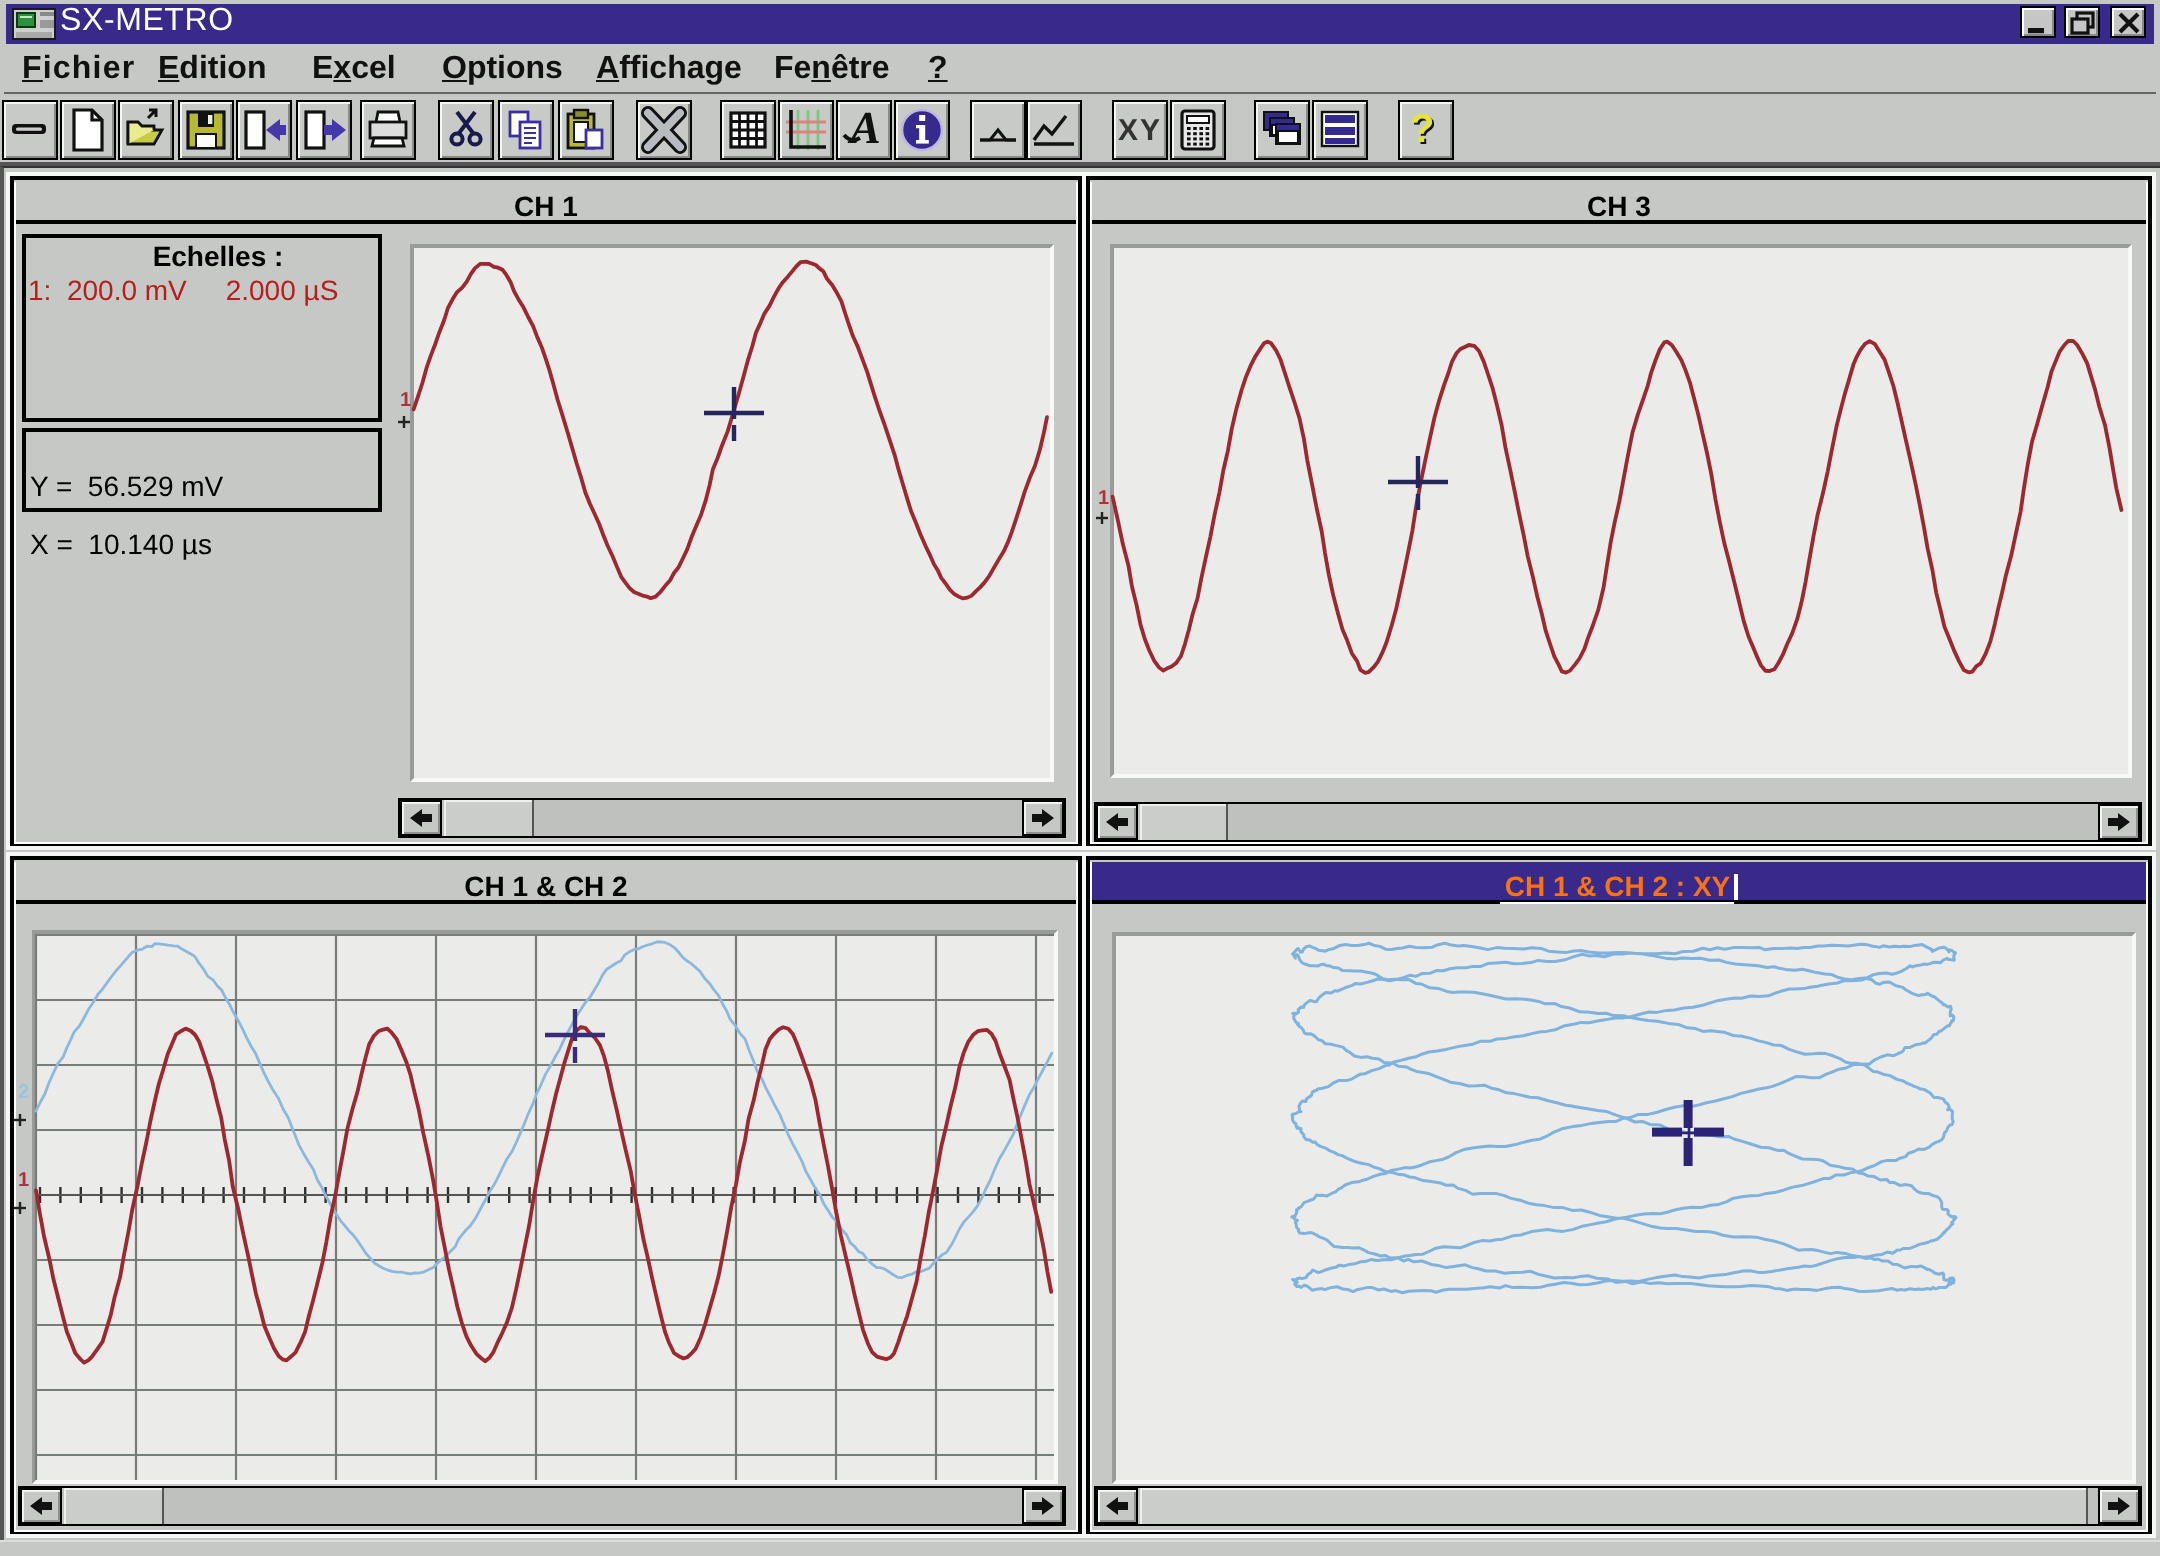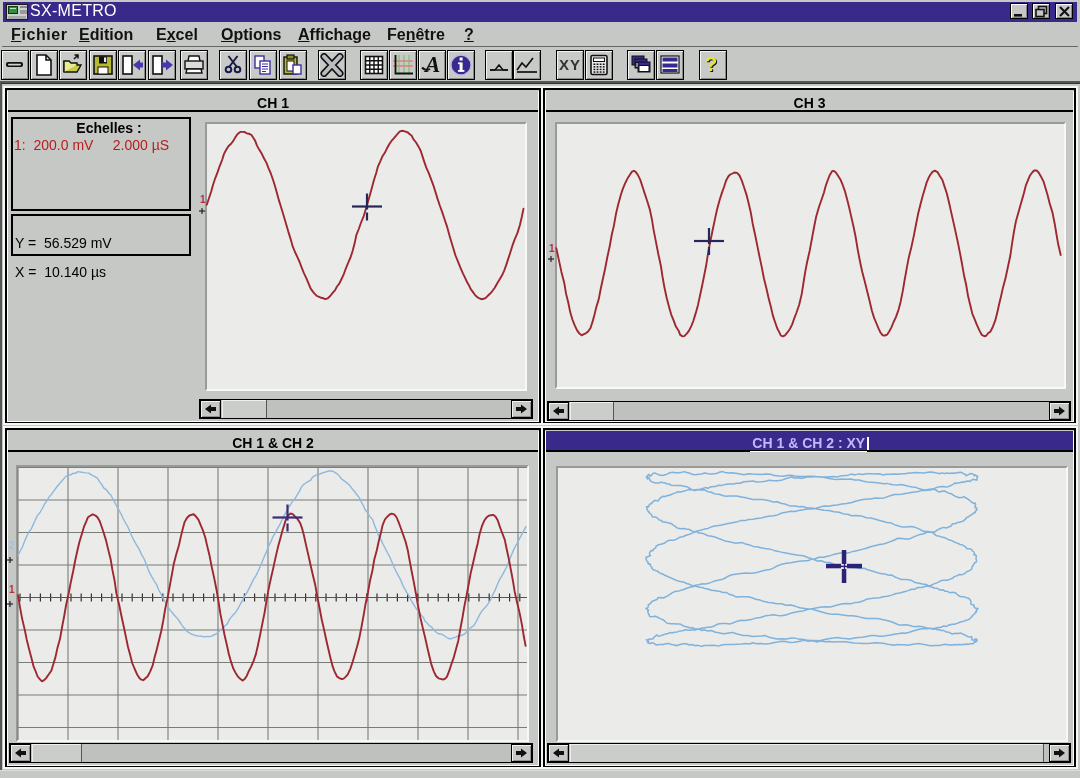--- a/index.html
+++ b/index.html
@@ -7,21 +7,21 @@
 #titletxt { position:absolute; left:30px; top:2px; color:#fff; font-weight:normal; font-size:16px; letter-spacing:0.3px; }
 .wbtn { position:absolute; top:3px; width:18px; height:16px; background:#c6c6c6; border:1px solid #000; box-shadow:inset 1px 1px 0 #fff, inset -1px -1px 0 #888; display:flex; align-items:center; justify-content:center; }
 #menubar { position:absolute; left:2px; top:22px; width:1076px; height:25px; background:#c6c8c5; border-bottom:1px solid #666; }
 .mi { position:absolute; top:4px; font-weight:bold; font-size:16px; color:#111; }
 #toolbar { position:absolute; left:0px; top:48px; width:1080px; height:35px; background:#c6c8c5; border-bottom:2px solid #555; }
 .tbtn { position:absolute; top:2px; width:28px; height:30px; background:#c8cac7; border:1px solid #000; box-shadow:inset 1px 1px 0 #f4f4f4, inset -1px -1px 0 #8a8a8a; display:flex; align-items:center; justify-content:center; }
 #mdi { position:absolute; left:0; top:83px; width:1080px; height:688px; background:#c6c8c5; border-top:1px solid #333; border-left:2px solid #555; }
 .panel { position:absolute; border:2px solid #000; outline:2px solid #f6f6f6; background:#c6c8c5; }
 .pinner { width:100%; height:100%; background:#c6c8c5; position:relative; box-shadow: inset 1px 1px 0 #ffffff, inset -1px -1px 0 #ffffff; }
 .ptitle { height:21px; border-bottom:2px solid #000; text-align:center; font-weight:bold; font-size:14px; padding-top:4px; color:#000; background:#c6c8c5; margin:1px 1px 0 1px; }
-.ptitle.active { background:#38298a; color:#c4b5fd; }
+.ptitle.active { background:#38298a; color:#f97316; }
 .plot { position:absolute; background:#ebebe9; border-top:2px solid #9a9a98; border-left:2px solid #9a9a98; border-right:2px solid #f8f8f8; border-bottom:2px solid #f8f8f8; }
 .sbar { position:absolute; height:20px; border:1px solid #000; background:#bfc1be; }
 .sarrow { position:absolute; top:0; width:21px; height:18px; background:#c6c8c5; border:1px solid #000; box-shadow:inset 1px 1px 0 #f2f2f2, inset -1px -1px 0 #909090; display:flex; align-items:center; justify-content:center; }
 .sthumb { position:absolute; top:0px; height:18px; background:#cbcdca; border-right:1px solid #555; box-shadow:inset 1px 1px 0 #eee; }
 .ibox { position:absolute; border:2px solid #000; background:#c6c8c5; }
 .txt { position:absolute; white-space:pre; }
 </style></head><body>
 <div id="titlebar"></div>
 <div class="abs" style="left:6px;top:4px;width:22px;height:16px;background:#cfcfcf;border:1px solid #1a1a1a;">
  <div class="abs" style="left:1px;top:1px;width:10px;height:8px;background:#2e8f3c;border:1px solid #0a3a14;"></div>

